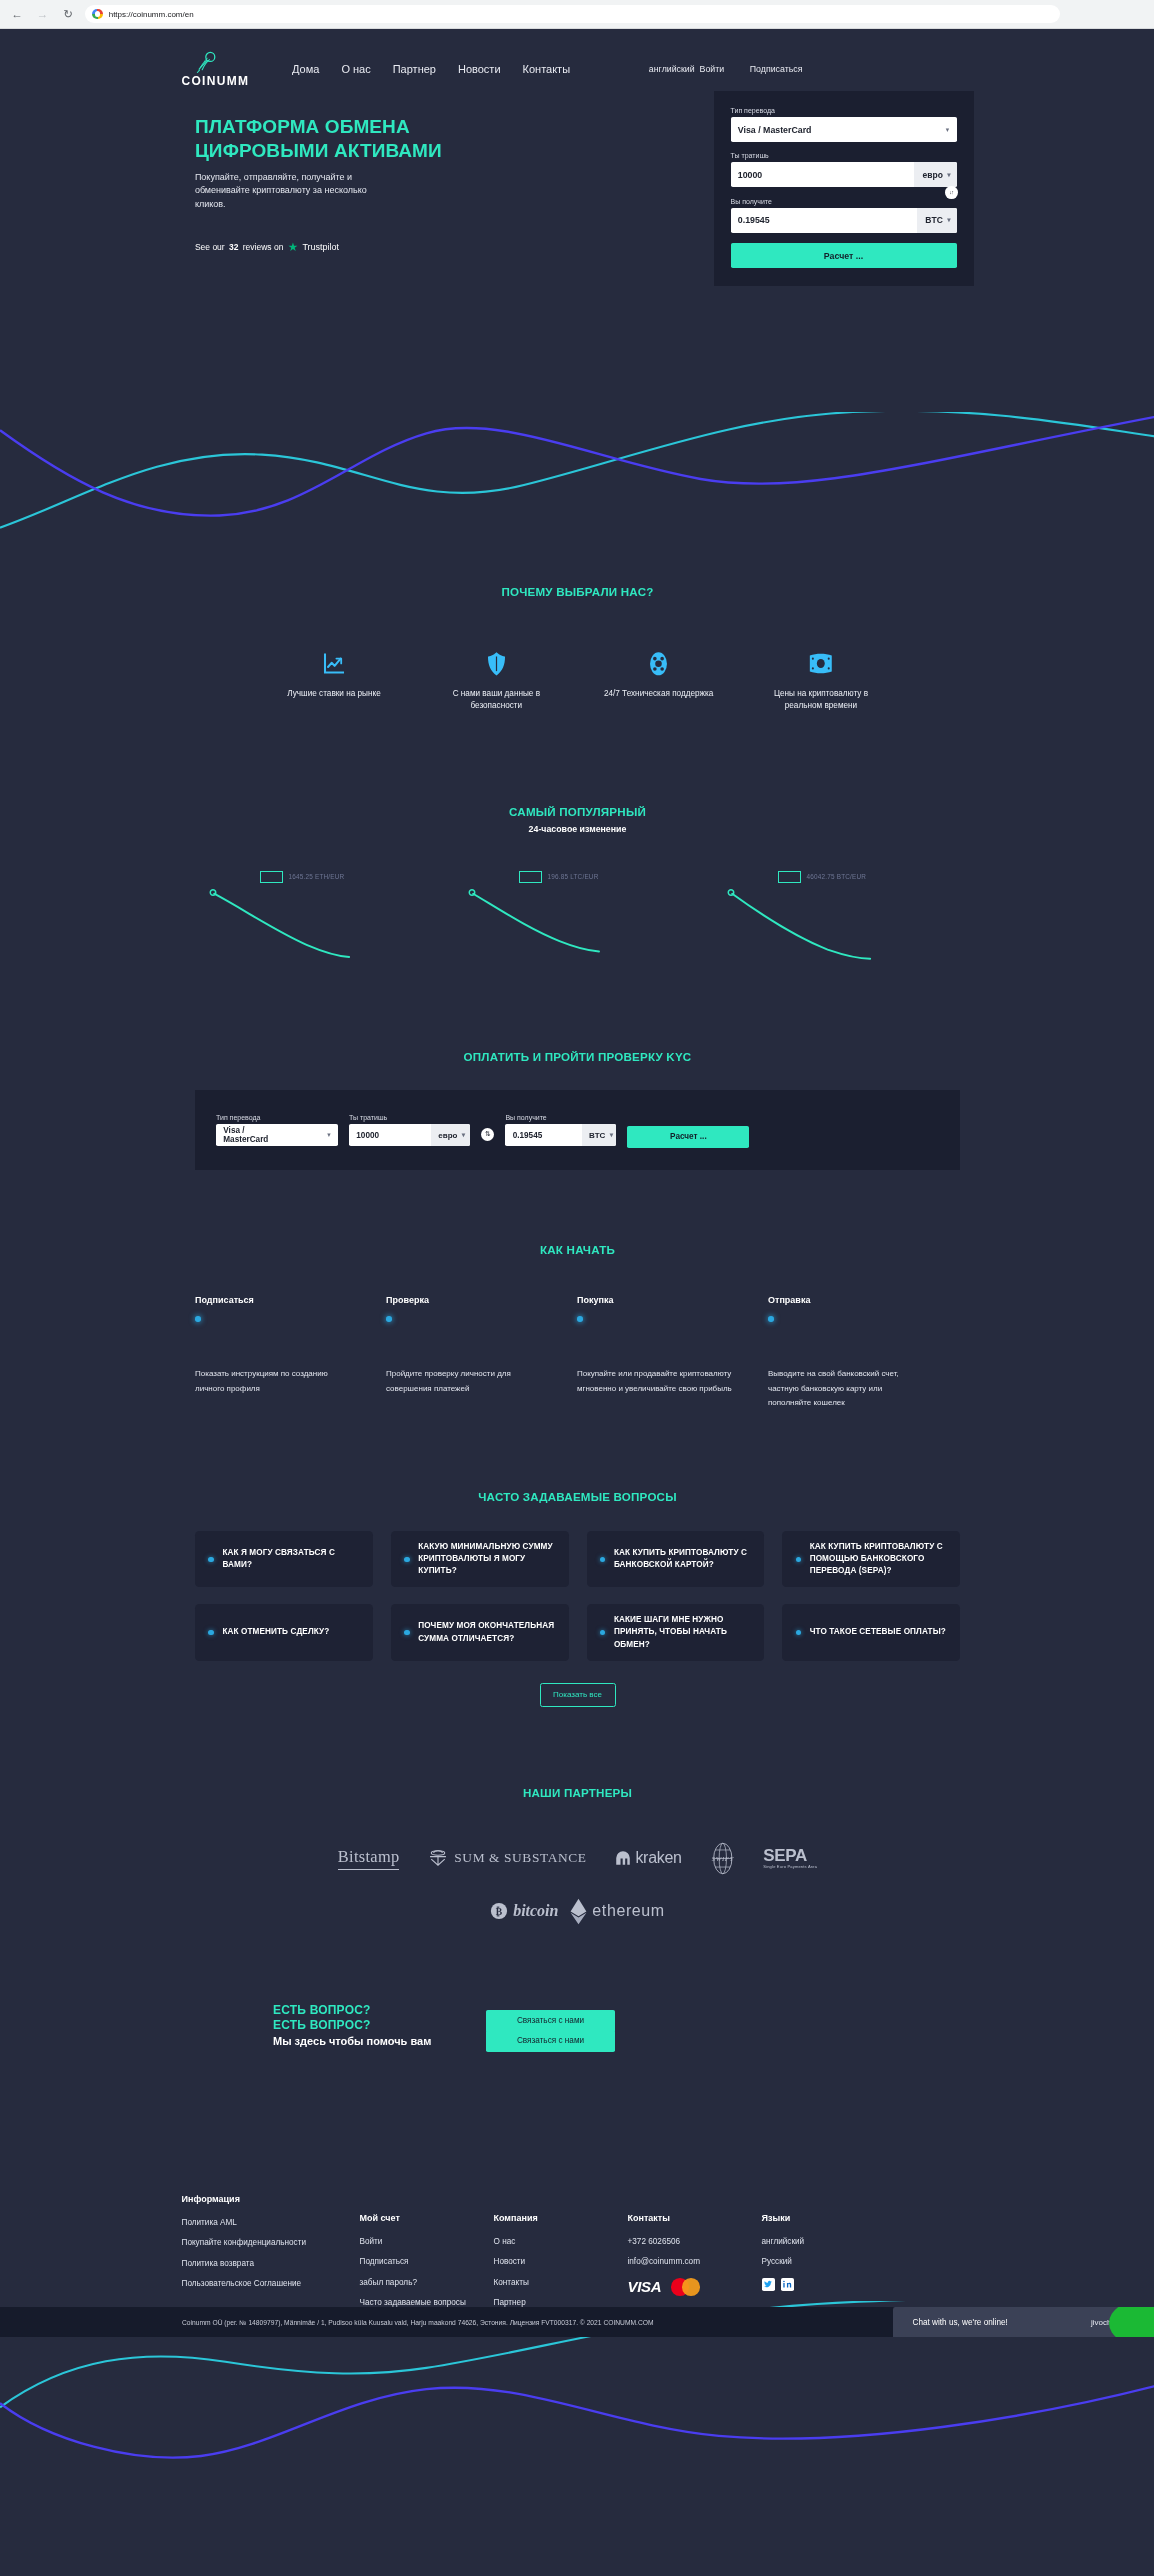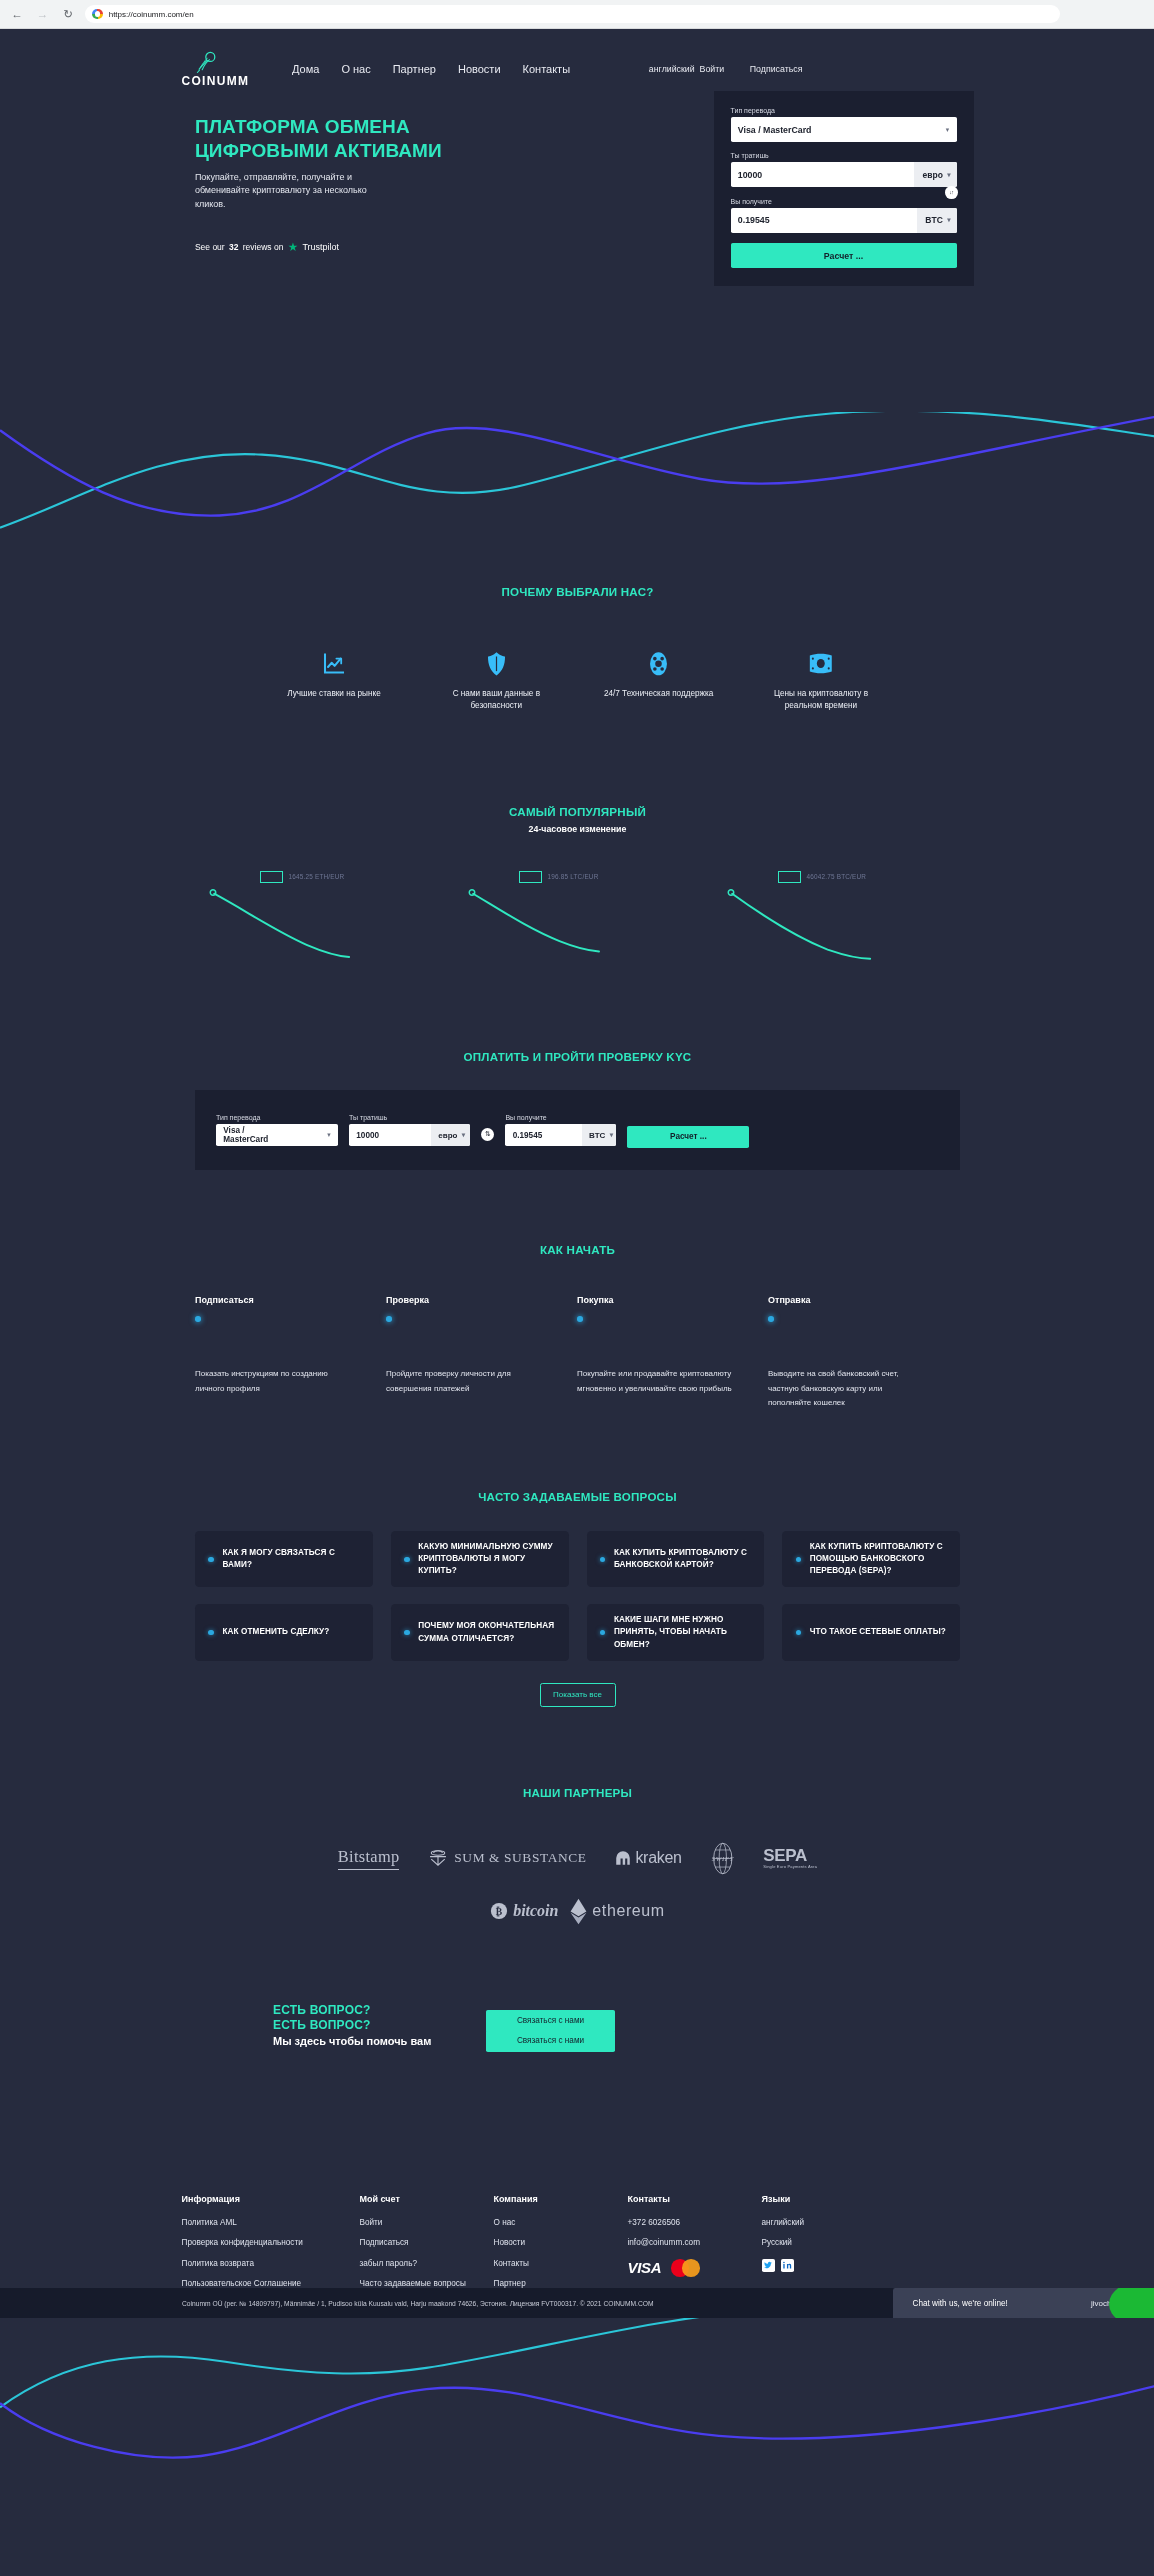--- a/index.html
+++ b/index.html
@@ -314,21 +314,21 @@
   .cta-btn.b1 { left: 213px; top: 7.3px; }
   .cta-btn.b2 { left: 213px; top: 27px; }
 
   
   footer.site-footer {
     position: relative; z-index: 6;
     margin-top: 112px; padding-bottom: 18px;
   }
   .footer-grid { display: flex; width: 792px; margin: 0 auto; }
   .fcol { width: 178px; }
-  .fcol.narrow { width: 134px; }
+  .fcol.narrow { width: 134px; margin-top: 19px; }
   .fcol h4 { font-size: 9px; font-weight: 700; color: #fff; margin-bottom: 14px; }
   .fcol a, .fcol .fitem {
     display: block; font-size: 8.2px; color: #dfe3ed;
     text-decoration: none; margin-bottom: 11.6px;
   }
   .pay-logos { display:flex; align-items:center; gap: 9.7px; margin-top: 2.4px; }
   .visa {
     font-style: italic; font-weight: 700; font-size: 15px; color: #fff;
     letter-spacing: -0.3px; font-family: "Liberation Sans", sans-serif;
   }
@@ -761,21 +761,21 @@
       <button class="cta-btn b2">Связаться с нами</button>
     </div>
   </section>
 
   <footer class="site-footer">
     <div class="footer-grid">
 
       <div class="fcol">
         <h4>Информация</h4>
         <a href="#">Политика AML</a>
-        <a href="#">Проверка конфиденциальности</a>
+        <a href="#">Покупайте конфиденциальности</a>
         <a href="#">Политика возврата</a>
         <a href="#">Пользовательское Соглашение</a>
       </div>
 
       <div class="fcol narrow">
         <h4>Мой счет</h4>
         <a href="#">Войти</a>
         <a href="#">Подписаться</a>
         <a href="#">забыл пароль?</a>
         <a href="#">Часто задаваемые вопросы</a>

